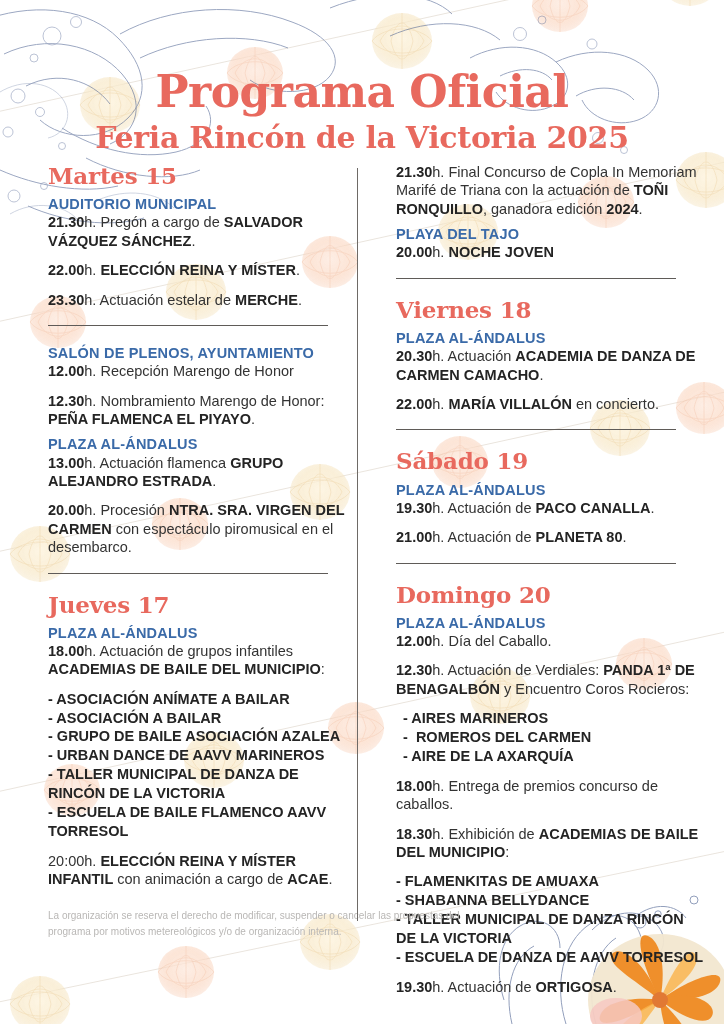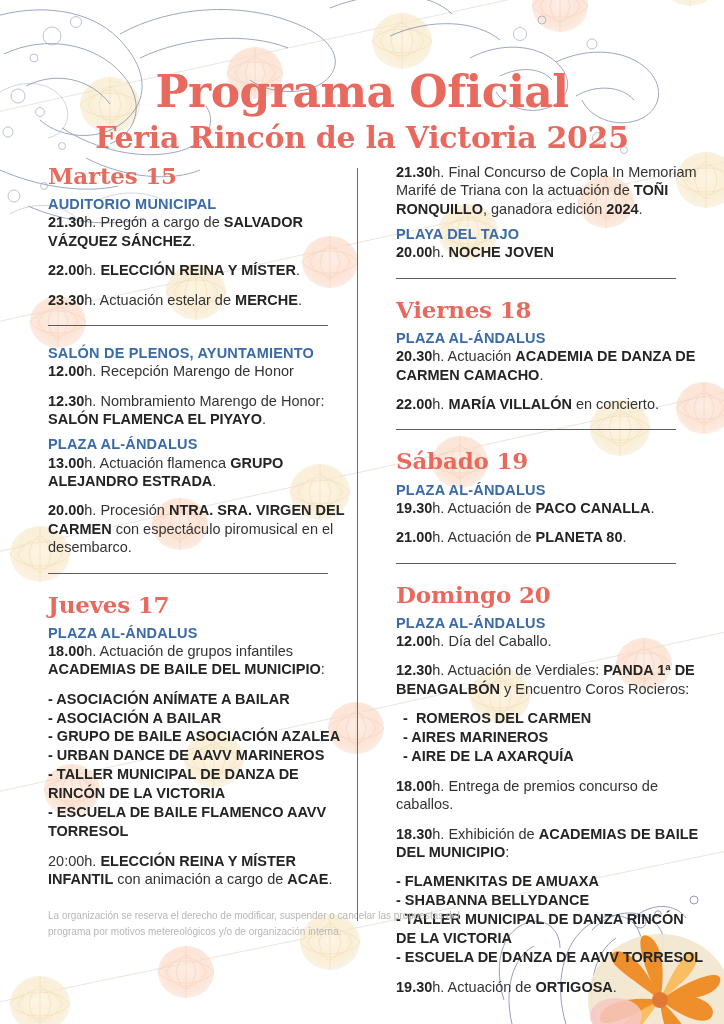--- a/index.html
+++ b/index.html
@@ -313,21 +313,21 @@
         <div class="entry tight"><b>21.30</b>h. Pregón a cargo de <b>SALVADOR VÁZQUEZ SÁNCHEZ</b>.</div>
         <div class="entry"><b>22.00</b>h. <b>ELECCIÓN REINA Y MÍSTER</b>.</div>
         <div class="entry"><b>23.30</b>h. Actuación estelar de <b>MERCHE</b>.</div>
       </div>
 
       <div class="sep"></div>
 
       <div class="day-block">
         <div class="venue">SALÓN DE PLENOS, AYUNTAMIENTO</div>
         <div class="entry tight"><b>12.00</b>h. Recepción Marengo de Honor</div>
-        <div class="entry"><b>12.30</b>h. Nombramiento Marengo de Honor: <b>SALÓN FLAMENCA EL PIYAYO</b>.</div>
+        <div class="entry"><b>12.30</b>h. Nombramiento Marengo de Honor: <b>PEÑA FLAMENCA EL PIYAYO</b>.</div>
         <div class="venue">PLAZA AL-ÁNDALUS</div>
         <div class="entry tight"><b>13.00</b>h. Actuación flamenca <b>GRUPO ALEJANDRO ESTRADA</b>.</div>
         <div class="entry"><b>20.00</b>h. Procesión <b>NTRA. SRA. VIRGEN DEL CARMEN</b> con espectáculo piromusical en el desembarco.</div>
       </div>
 
       <div class="sep"></div>
 
       <div class="day-block">
         <div class="day-name">Jueves 17</div>
         <div class="venue">PLAZA AL-ÁNDALUS</div>
@@ -372,22 +372,22 @@
       </div>
 
       <div class="sep"></div>
 
       <div class="day-block">
         <div class="day-name">Domingo 20</div>
         <div class="venue">PLAZA AL-ÁNDALUS</div>
         <div class="entry tight"><b>12.00</b>h. Día del Caballo.</div>
         <div class="entry"><b>12.30</b>h. Actuación de Verdiales: <b>PANDA 1ª DE BENAGALBÓN</b> y Encuentro Coros Rocieros:</div>
         <div class="list indented">
+          <div class="li">- AIRES MARINEROS</div>
           <div class="li">-  ROMEROS DEL CARMEN</div>
-          <div class="li">- AIRES MARINEROS</div>
           <div class="li">- AIRE DE LA AXARQUÍA</div>
         </div>
         <div class="entry"><b>18.00</b>h. Entrega de premios concurso de caballos.</div>
         <div class="entry"><b>18.30</b>h. Exhibición de <b>ACADEMIAS DE BAILE DEL MUNICIPIO</b>:</div>
         <div class="list">
           <div class="li">- FLAMENKITAS DE AMUAXA</div>
           <div class="li">- SHABANNA BELLYDANCE</div>
           <div class="li">- TALLER MUNICIPAL DE DANZA RINCÓN DE LA VICTORIA</div>
           <div class="li">- ESCUELA DE DANZA DE AAVV TORRESOL</div>
         </div>

